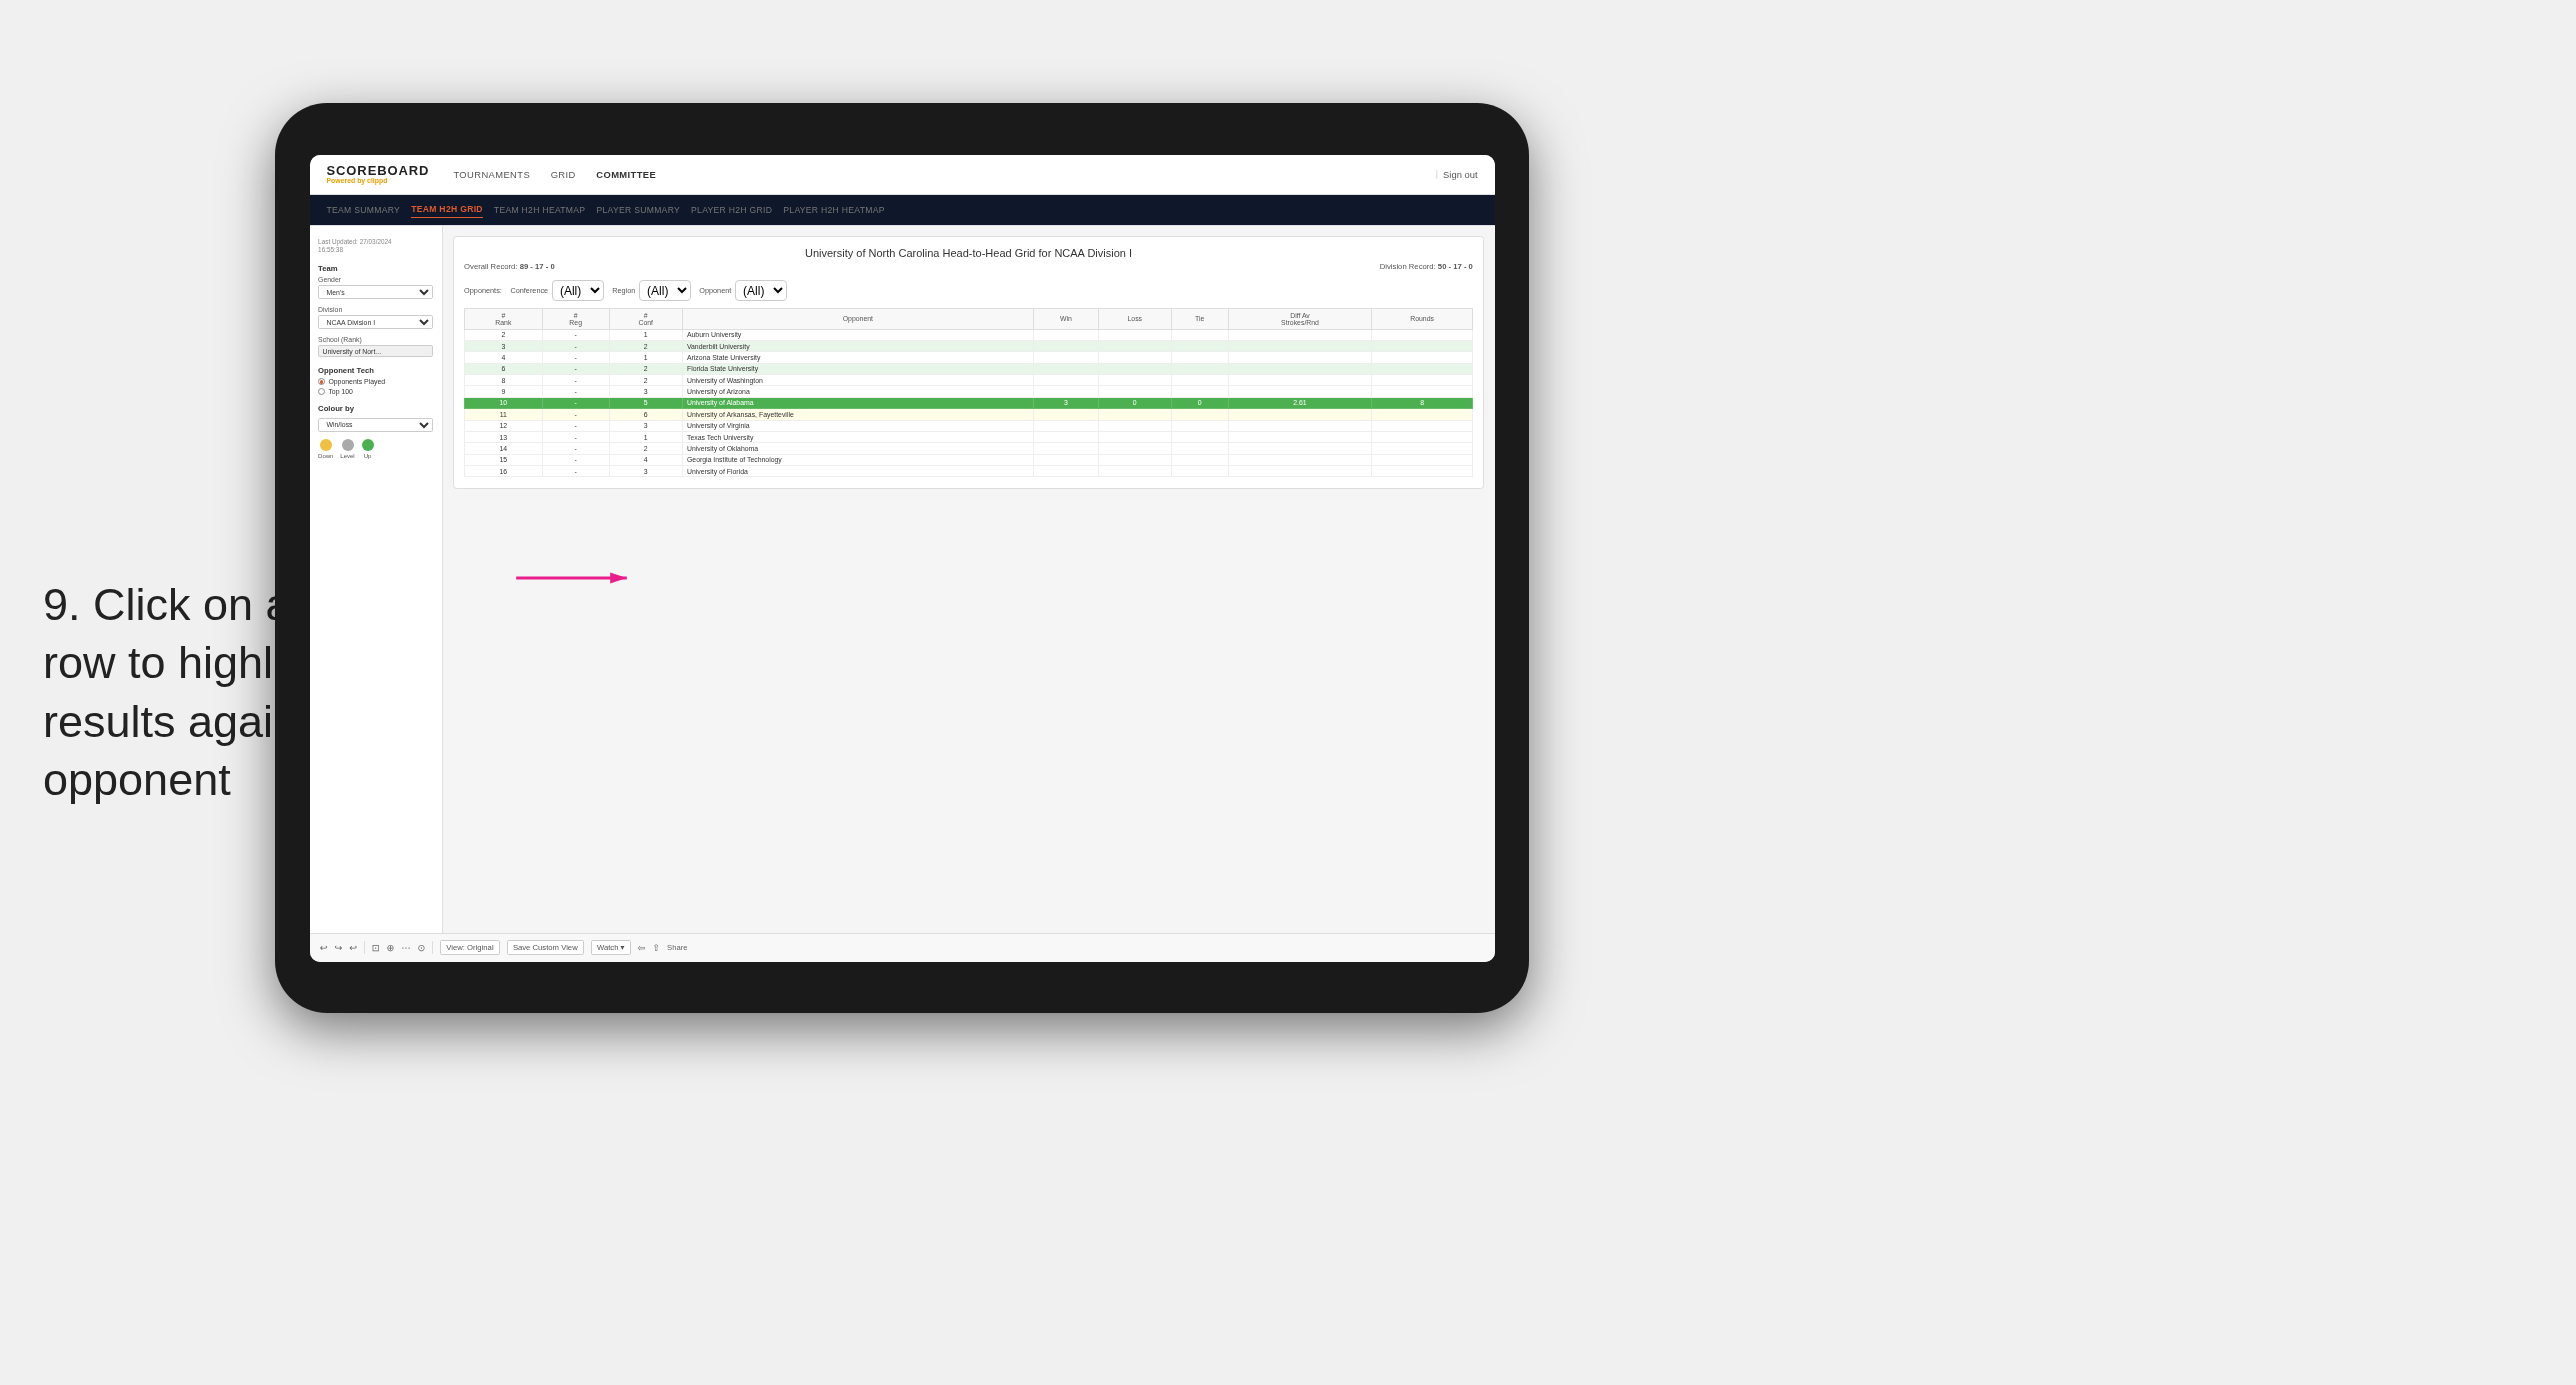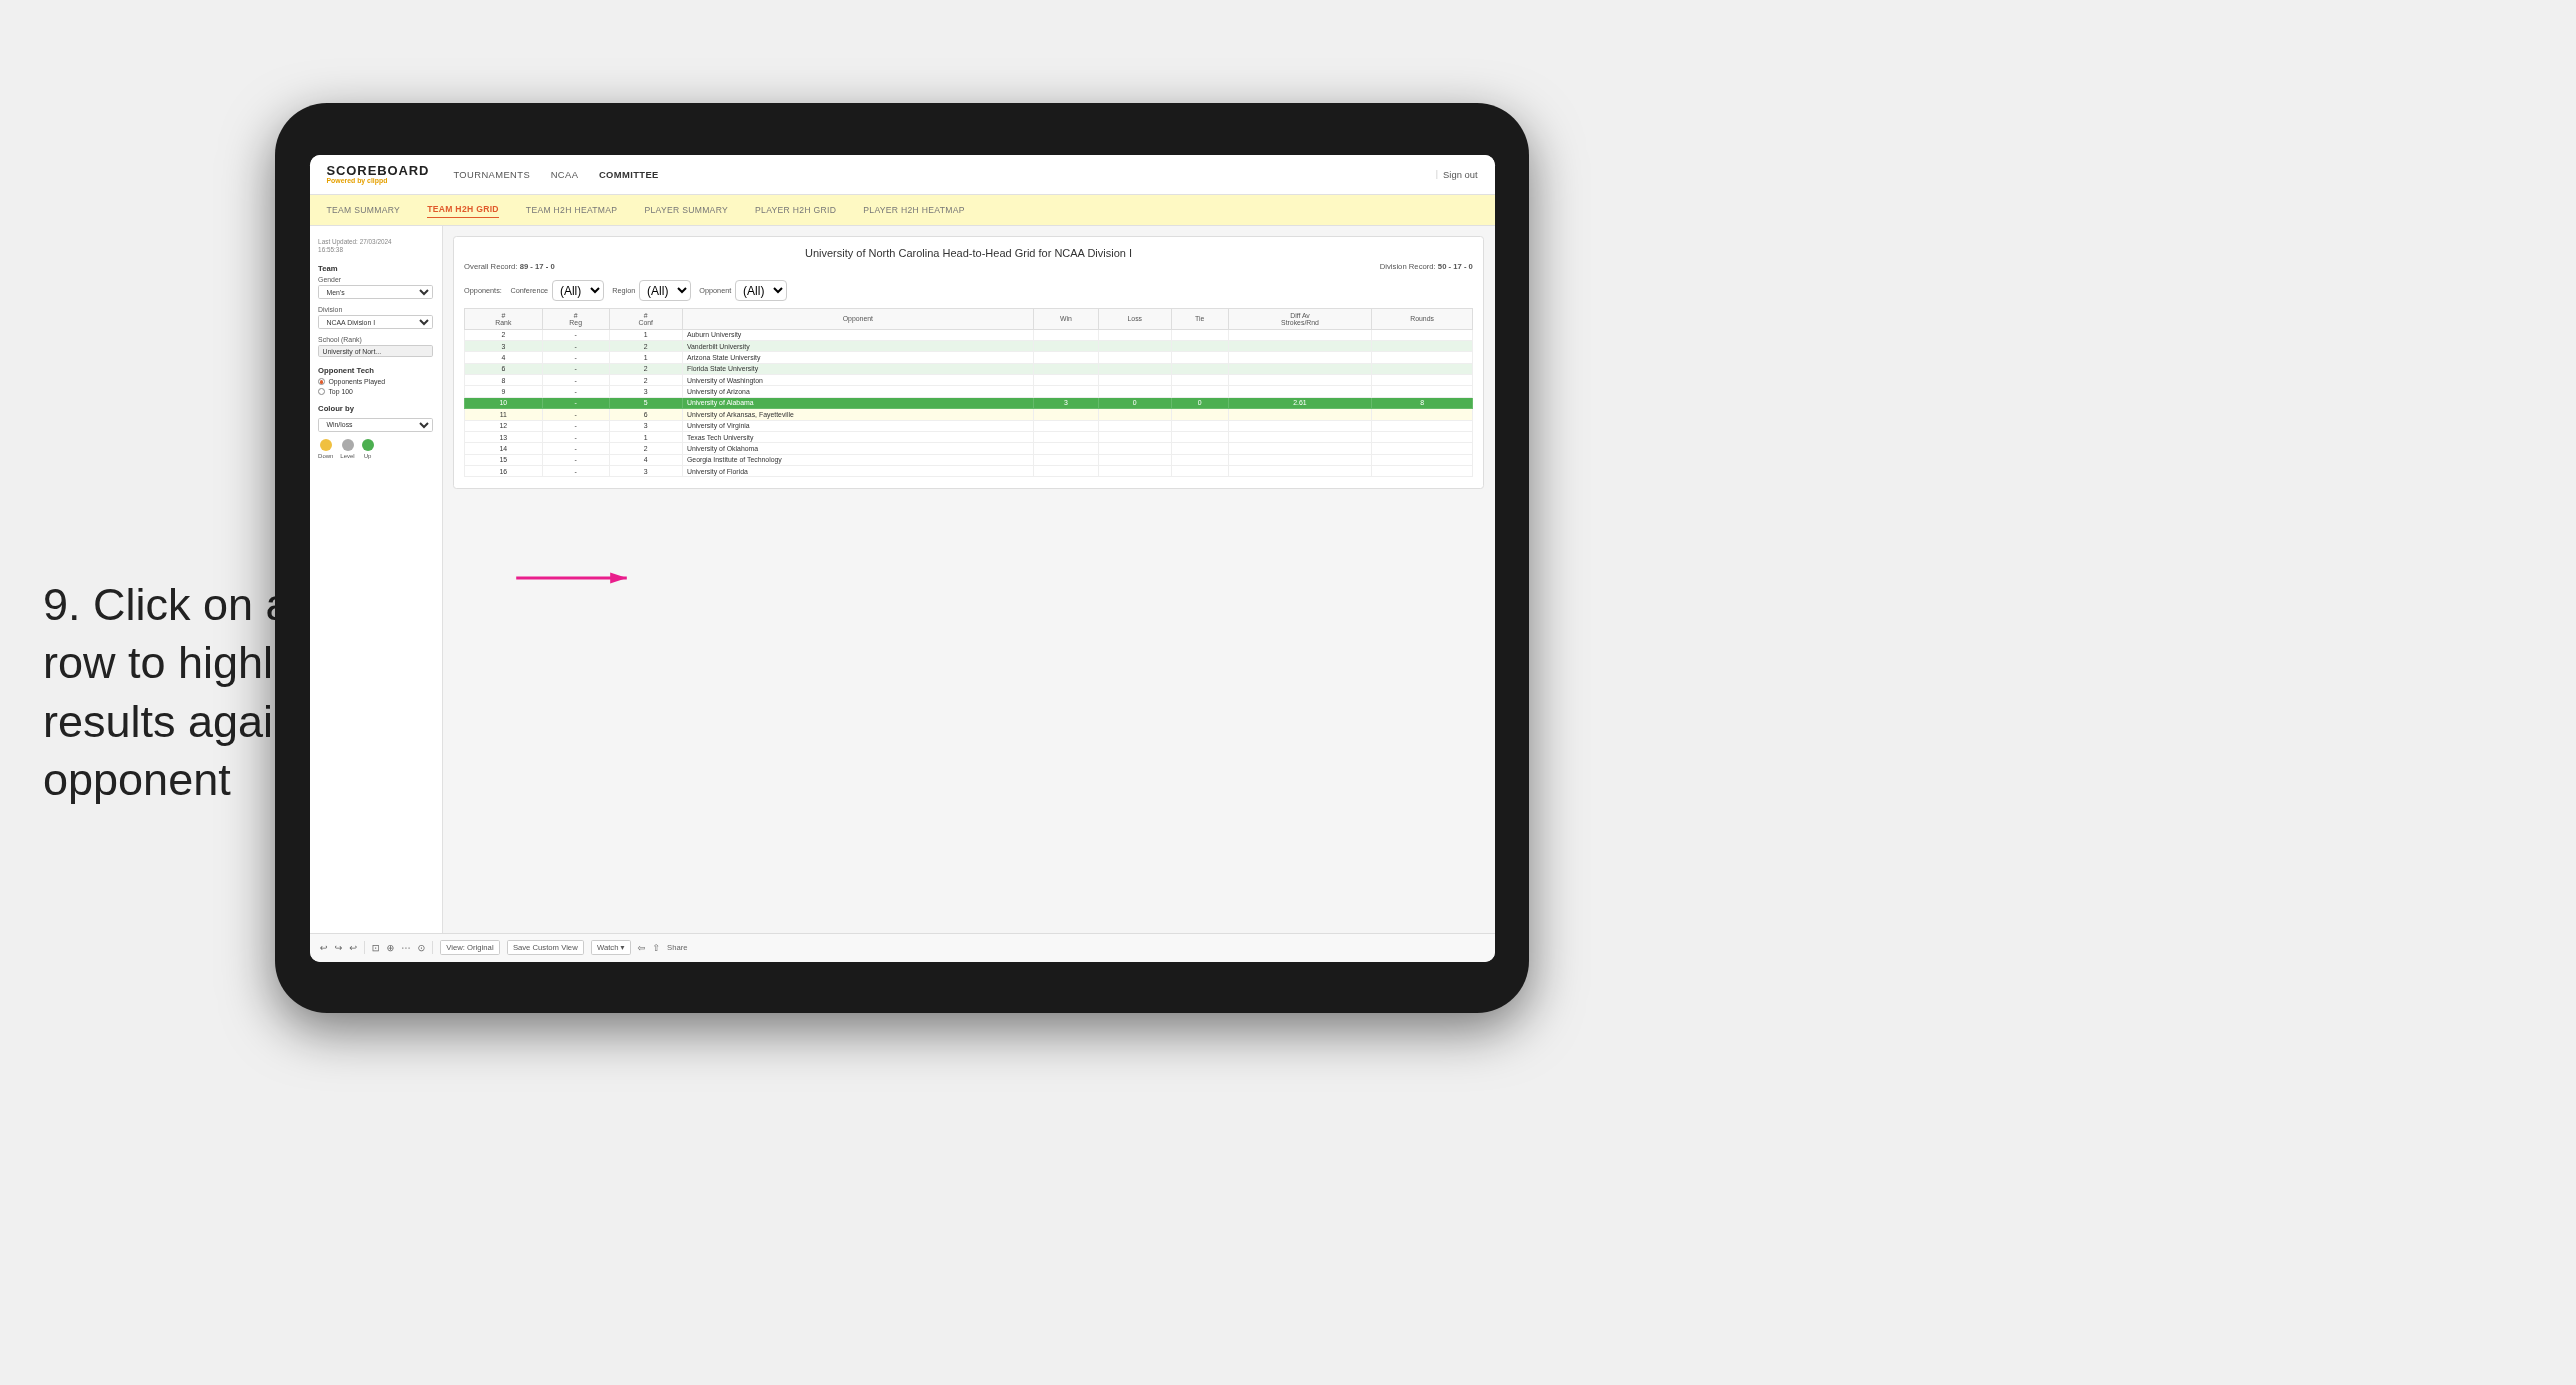--- a/index.html
+++ b/index.html
@@ -110,23 +110,23 @@
       font-size: 9.4px;
       color: #555;
     }
 
     
     .sub-nav {
       display: flex;
       align-items: center;
       padding: 0 17px;
       height: 31px;
-      background: #fef9c3;
+      background: #0f172a;
       border-bottom: 0.9px solid #e0e0e0;
-      gap: 27px;
+      gap: 11px;
       flex-shrink: 0;
     }
 
     .sub-nav-item {
       font-size: 8.6px;
       color: #777;
       cursor: pointer;
       padding: 3.4px 0;
       letter-spacing: 0.3px;
     }
@@ -419,21 +419,21 @@
 
     <div class="top-nav">
       <div class="brand">
         <span class="brand-title">SCOREBOARD</span>
         <span class="brand-sub">
           <span>Powered by </span><span style="color:#e5a000;font-weight:bold;">clippd</span>
         </span>
       </div>
       <div class="nav-items">
         <span class="nav-item">TOURNAMENTS</span>
-        <span class="nav-item">NCAA</span>
+        <span class="nav-item">GRID</span>
         <span class="nav-item active">COMMITTEE</span>
       </div>
       <span style="font-size:8.6px;color:#ccc;margin-right:5.2px;">|</span>
       <span class="sign-out">Sign out</span>
     </div>
 
     <div class="sub-nav">
       <span class="sub-nav-item">TEAM SUMMARY</span>
       <span class="sub-nav-item active">TEAM H2H GRID</span>
       <span class="sub-nav-item">TEAM H2H HEATMAP</span>

